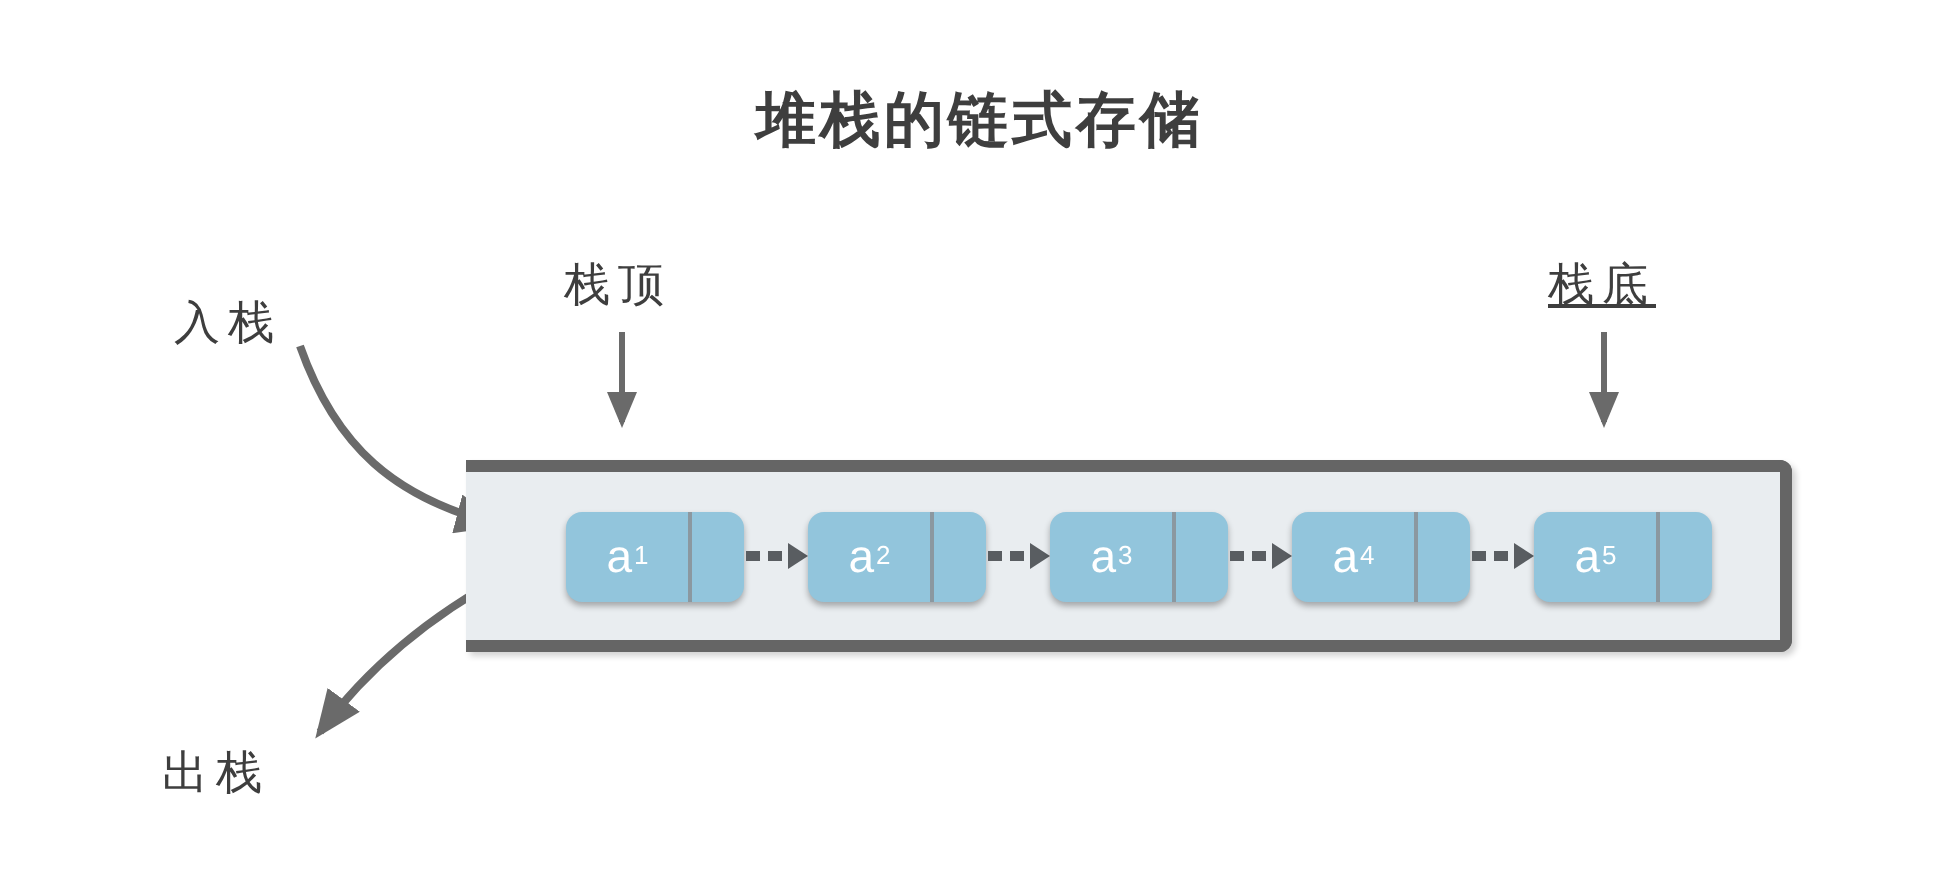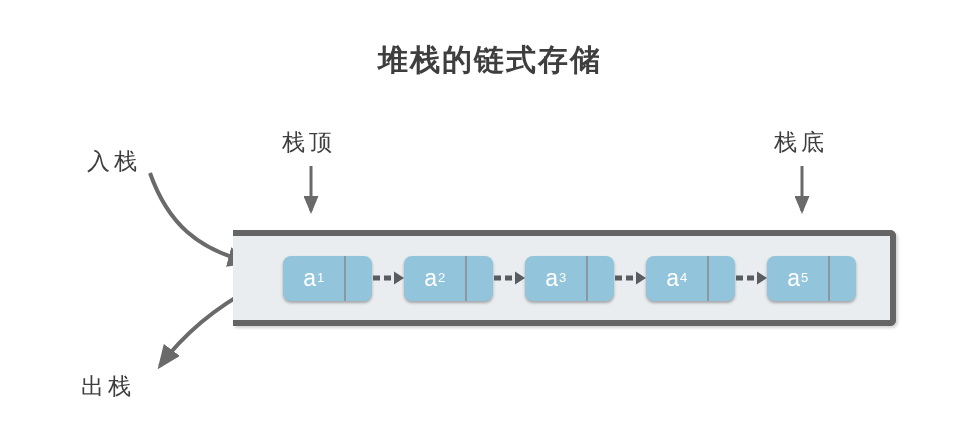--- a/index.html
+++ b/index.html
@@ -29,21 +29,21 @@
   }
   .label {
     position: absolute;
     font-size: 23px;
     letter-spacing: 4px;
     color: #3e3e3e;
     white-space: nowrap;
   }
   .label.push   { left: 87px;  top: 146px; font-family: Liberation Serif, serif; }
   .label.top    { left: 282px; top: 127px; }
-  .label.bottom { left: 774px; top: 127px; }
+  .label.bottom { left: 774px; top: 127px; text-decoration: underline; }
   .label.pop    { left: 81px;  top: 371px; }
 
   .overlay {
     position: absolute;
     left: 0;
     top: 0;
     pointer-events: none;
   }
 
   .container {

